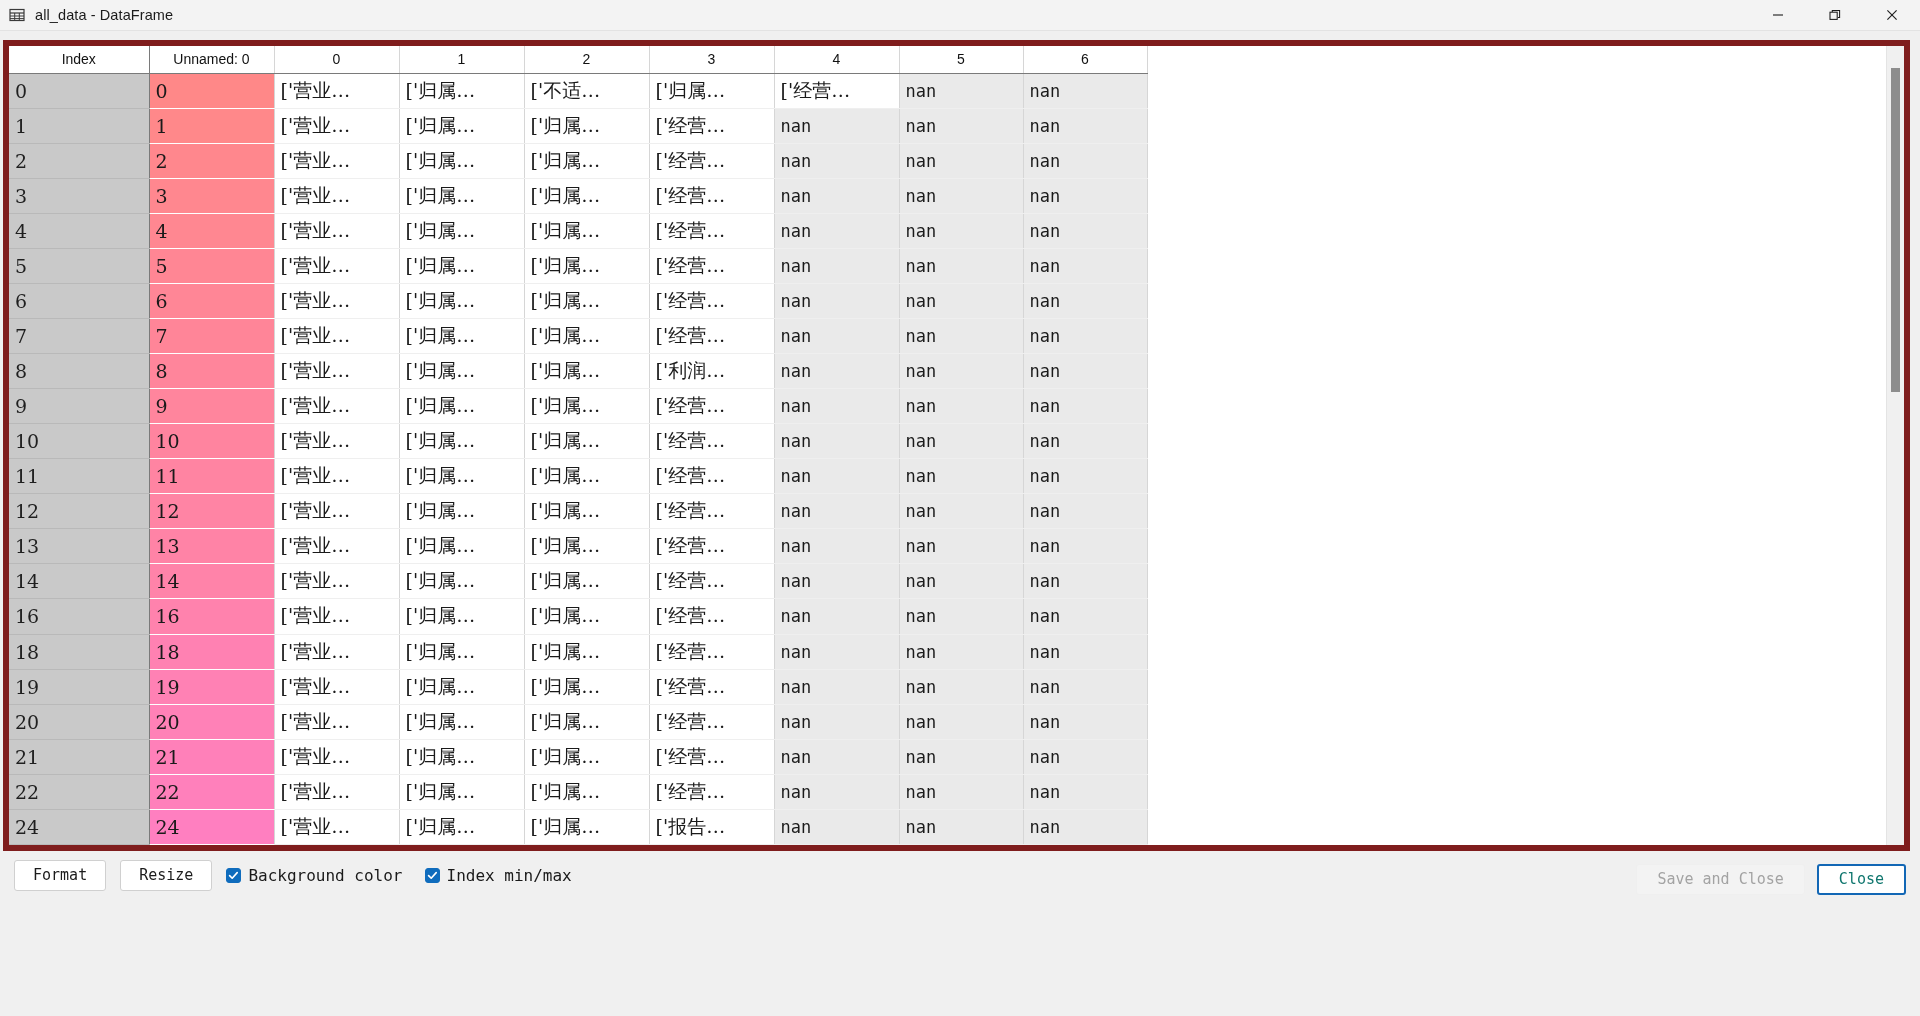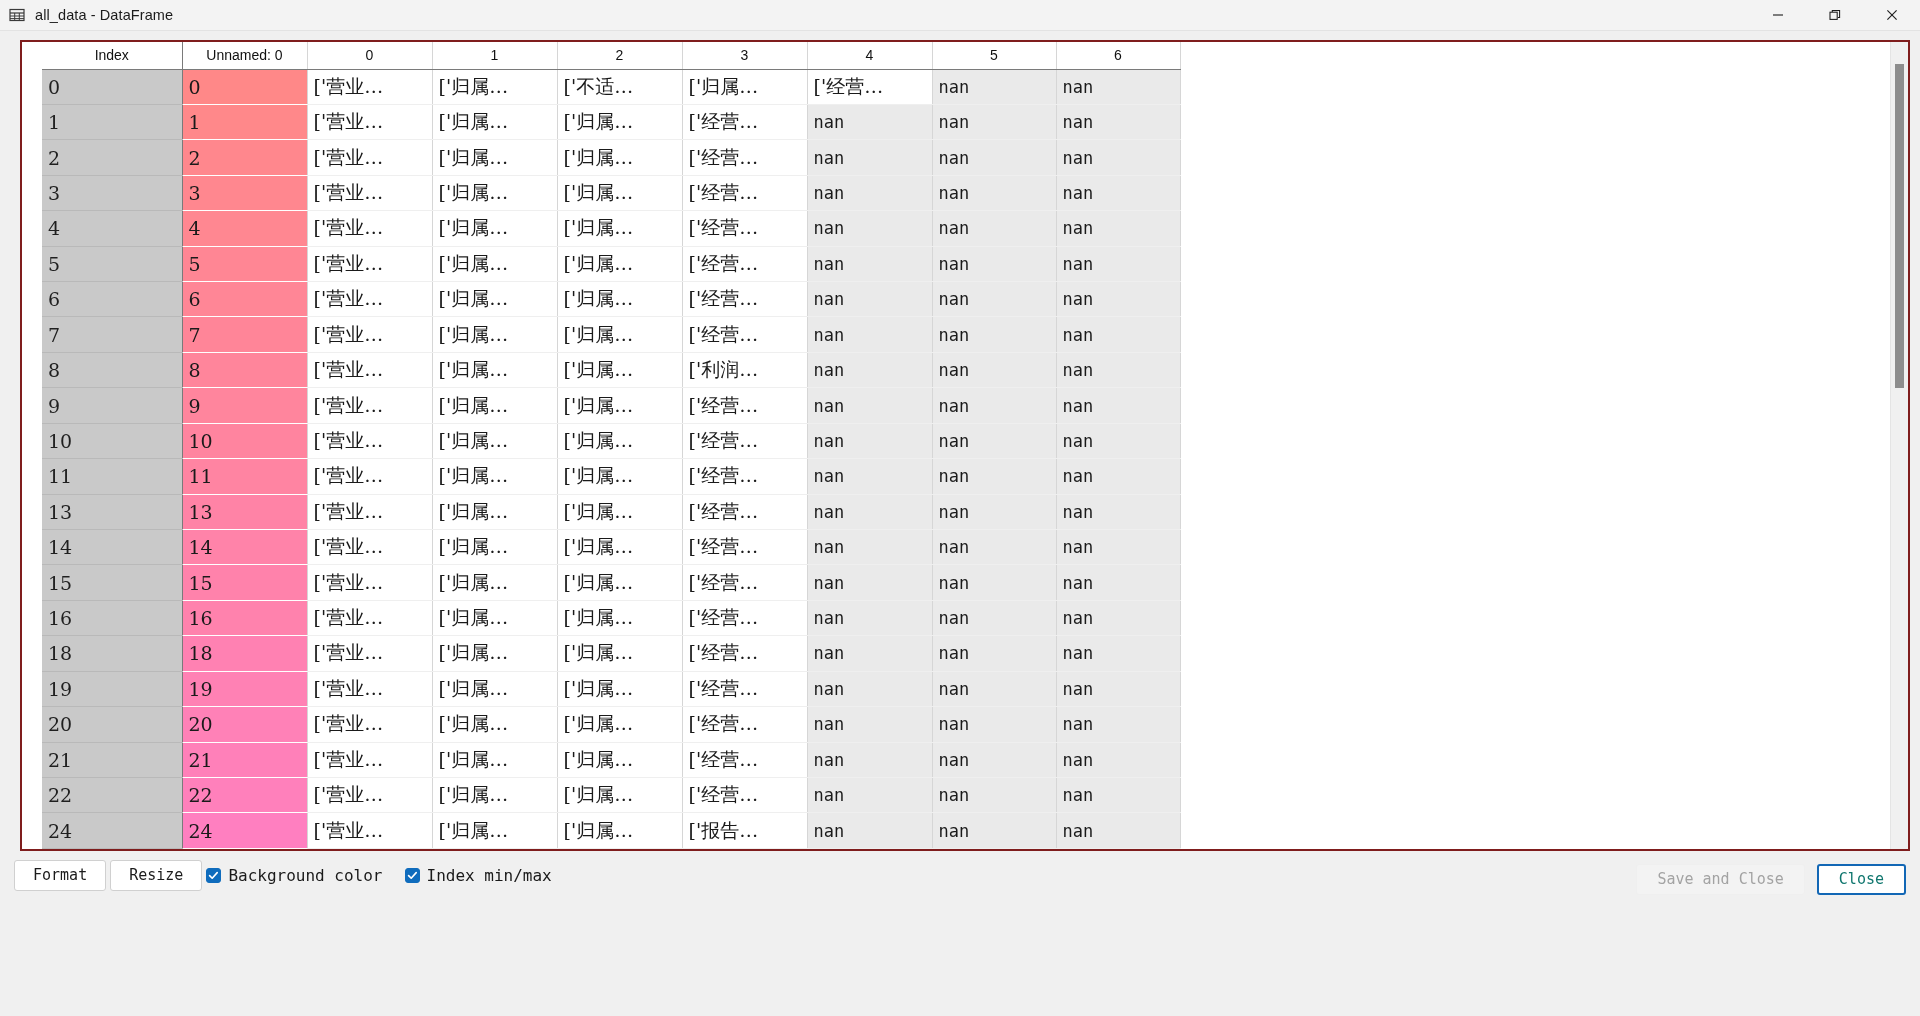--- a/index.html
+++ b/index.html
@@ -46,27 +46,26 @@
   }
   .win-btn {
     width: 57px; height: 30px;
     display: flex; align-items: center; justify-content: center;
   }
   .win-btn svg { display: block; }
 
   
   .table-wrap {
     flex: 1 1 auto;
-    margin: 9px 10px 0 20px;
+    margin: 9px 10px 0 3px;
     background: #ffffff;
-    border: 2px solid #7f1d1d;
+    border: 6px solid #7f1d1d;
     position: relative;
     overflow: hidden;
     display: flex;
-    padding-left: 20px;
   }
 
   .grid {
     border-collapse: collapse;
     table-layout: fixed;
     font-family: "DejaVu Serif", serif;
   }
 
   .grid th {
     height: 27px;
@@ -145,21 +144,21 @@
   }
   .btn {
     font-family: "DejaVu Sans Mono", monospace;
     font-size: 15px;
     color: #1b1b1b;
     background: #ffffff;
     border: 1px solid #d0d0d0;
     border-radius: 3px;
     height: 29px;
     padding: 0 18px;
-    margin-right: 4px;
+    margin-right: 14px;
     cursor: pointer;
     display: flex; align-items: center; justify-content: center;
   }
   .check-group {
     display: flex; align-items: center;
     margin-right: 22px;
     cursor: pointer;
   }
   .cbox {
     width: 15px; height: 15px;
@@ -393,44 +392,44 @@
             <td class="unnamed" style="background: rgb(255, 132, 162);">11</td>
             <td class="valc">['营业…</td>
             <td class="valc">['归属…</td>
             <td class="valc">['归属…</td>
             <td class="valc">['经营…</td>
             <td class="nanc">nan</td>
             <td class="nanc">nan</td>
             <td class="nanc">nan</td>
           </tr>
           <tr>
+            <td class="idx">12</td>
+            <td class="unnamed" style="background: rgb(255, 132, 164);">12</td>
+            <td class="valc">['营业…</td>
+            <td class="valc">['归属…</td>
+            <td class="valc">['归属…</td>
+            <td class="valc">['经营…</td>
+            <td class="nanc">nan</td>
+            <td class="nanc">nan</td>
+            <td class="nanc">nan</td>
+          </tr>
+          <tr>
             <td class="idx">13</td>
             <td class="unnamed" style="background: rgb(255, 131, 166);">13</td>
             <td class="valc">['营业…</td>
             <td class="valc">['归属…</td>
             <td class="valc">['归属…</td>
             <td class="valc">['经营…</td>
             <td class="nanc">nan</td>
             <td class="nanc">nan</td>
             <td class="nanc">nan</td>
           </tr>
           <tr>
             <td class="idx">14</td>
             <td class="unnamed" style="background: rgb(255, 131, 169);">14</td>
-            <td class="valc">['营业…</td>
-            <td class="valc">['归属…</td>
-            <td class="valc">['归属…</td>
-            <td class="valc">['经营…</td>
-            <td class="nanc">nan</td>
-            <td class="nanc">nan</td>
-            <td class="nanc">nan</td>
-          </tr>
-          <tr>
-            <td class="idx">15</td>
-            <td class="unnamed" style="background: rgb(255, 130, 171);">15</td>
             <td class="valc">['营业…</td>
             <td class="valc">['归属…</td>
             <td class="valc">['归属…</td>
             <td class="valc">['经营…</td>
             <td class="nanc">nan</td>
             <td class="nanc">nan</td>
             <td class="nanc">nan</td>
           </tr>
           <tr>
             <td class="idx">16</td>

